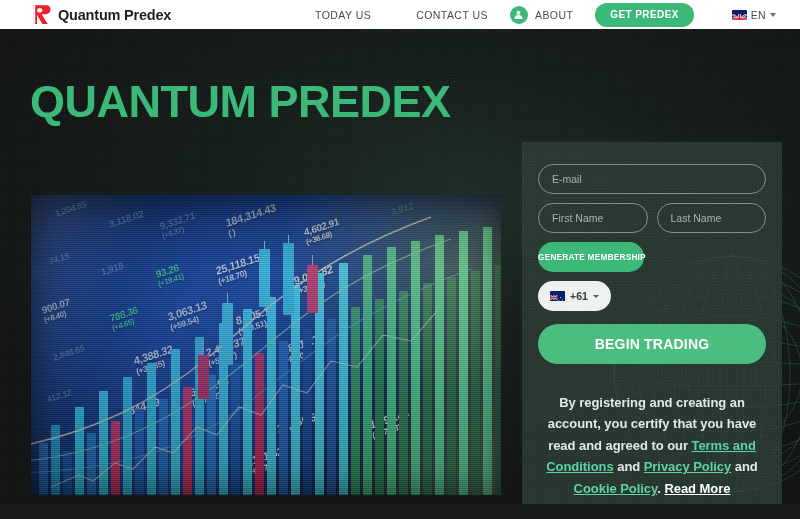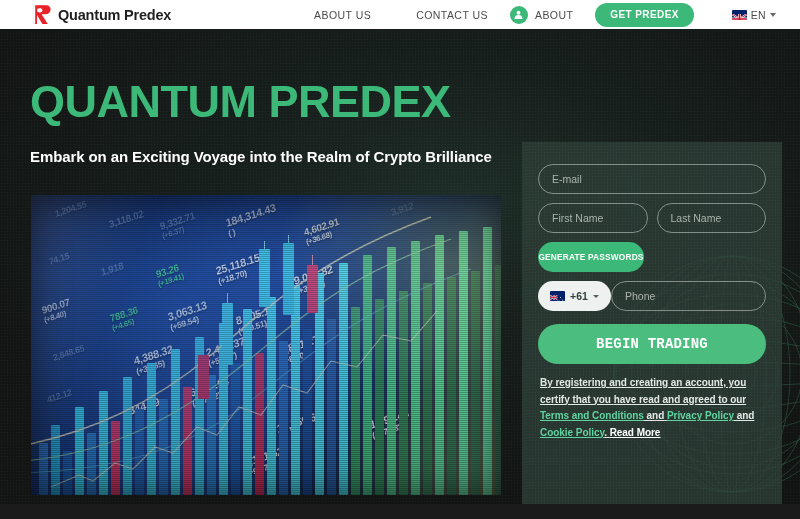--- a/index.html
+++ b/index.html
@@ -334,21 +334,21 @@
     background: #3cb878;
     color: #ffffff;
     font-size: 8.3px;
     font-weight: 700;
     letter-spacing: 0.2px;
     cursor: pointer;
     font-family: "Liberation Sans", sans-serif;
     white-space: nowrap;
   }
 
-  .phone-row { display: flex; margin-bottom: 13px; }
+  .phone-row { display: flex; gap: 9px; margin-bottom: 13px; }
   .ccode {
     flex: 0 0 73px;
     height: 30px;
     border-radius: 15px;
     background: #eef1f0;
     display: flex;
     align-items: center;
     justify-content: center;
     gap: 5px;
     cursor: pointer;
@@ -369,32 +369,32 @@
     width: 100%;
     height: 40px;
     border: none;
     border-radius: 20px;
     background: #4abd7f;
     color: #ffffff;
     font-size: 14px;
     font-weight: 700;
     letter-spacing: 0.2px;
     cursor: pointer;
-    font-family: Liberation Mono, monospace;
-    margin-bottom: 11px;
+    font-family: Liberation Sans, sans-serif;
+    margin-bottom: 28px;
   }
 
   .legal {
-    font-size: 10px;
+    text-align: center;
+    font-size: 13px;
     font-weight: 700;
     color: #e3e9e6;
     line-height: 1.65;
     letter-spacing: -0.05px;
     padding: 0 2px;
-    text-decoration: underline;
   }
   .legal a {
     color: #5fd3a0;
     text-decoration: underline;
     cursor: pointer;
   }
   .legal .readmore {
     color: #ffffff;
     text-decoration: underline;
     cursor: pointer;
@@ -416,21 +416,21 @@
             <rect x="5" y="4.2" width="5.4" height="4.2" rx="2.1" fill="#ffffff"></rect>
             <rect x="1.1" y="1.1" width="2.1" height="18.8" fill="#ffffff"></rect>
             <rect x="0" y="0" width="19" height="1.2" fill="#ffffff"></rect>
           </svg>
         </span>
         <span class="brand-name">Quantum Predex</span>
       </div>
 
       <div class="nav">
         <div class="nav-gap-1"></div>
-        <a class="nav-link">ABOUT US</a>
+        <a class="nav-link">TODAY US</a>
         <div class="nav-gap-2"></div>
         <a class="nav-link">CONTACT US</a>
         <div class="nav-gap-3"></div>
 
         <div class="login-group">
           <span class="user-badge">
             <svg width="11" height="11" viewBox="0 0 12 12">
               <circle cx="6" cy="4.1" r="2.1" fill="#ffffff"></circle>
               <path d="M1.6 11 A4.4 4.4 0 0 1 10.4 11 Z" fill="#ffffff"></path>
             </svg>
@@ -476,21 +476,20 @@
         <ellipse cx="130" cy="130" rx="118" ry="34"></ellipse>
         <ellipse cx="130" cy="130" rx="118" ry="12"></ellipse>
         <ellipse cx="130" cy="130" rx="94" ry="94"></ellipse>
         <ellipse cx="130" cy="130" rx="70" ry="70"></ellipse>
         <ellipse cx="130" cy="130" rx="46" ry="46"></ellipse>
         <ellipse cx="130" cy="130" rx="24" ry="24"></ellipse>
       </g>
     </svg>
 
     <div class="hero-title">QUANTUM PREDEX</div>
-    <div class="hero-sub">Embark on an Exciting Voyage into the Realm of Crypto Brilliance</div>
 
     <div class="trading-img">
       <div class="ti-layer ti-bg"></div>
 
       <div class="quotes">
         <div class="q dim" style="left:24px;  top:14px;  font-size:9px;  transform:rotate(-18deg) skewX(-6deg); opacity:.5;">1,204.55</div>
         <div class="q dim" style="left:78px;  top:24px;  font-size:10px; transform:rotate(-18deg) skewX(-6deg); opacity:.55;">3,118.02</div>
         <div class="q dim" style="left:130px; top:26px;  font-size:10px; transform:rotate(-18deg) skewX(-6deg); opacity:.6;">9,332.71<span class="pct">(+6.37)</span></div>
         <div class="q white" style="left:196px; top:22px;  font-size:11px; transform:rotate(-18deg) skewX(-6deg); opacity:.85;">184,314.43<span class="pct green">( )</span></div>
         <div class="q white" style="left:274px; top:32px;  font-size:10px; transform:rotate(-18deg) skewX(-6deg);">4,602.91<span class="pct green">(+36.68)</span></div>
@@ -596,21 +595,21 @@
         <div class="row">
           <input class="fld" type="email" placeholder="E-mail" style="">
         </div>
 
         <div class="row">
           <input class="fld" type="text" placeholder="First Name" style="">
           <input class="fld" type="text" placeholder="Last Name" style="">
         </div>
 
         <div class="row">
-          <button class="gen-btn">GENERATE PASSWORDS</button>
+          <button class="gen-btn">GENERATE MEMBERSHIP</button>
         </div>
 
 
         <div class="phone-row">
           <div class="ccode">
             <span class="flag-au">
               <svg width="15" height="10" viewBox="0 0 30 20">
                 <rect width="30" height="20" fill="#012169"></rect>
                 <g transform="scale(0.5)">
                   <rect width="30" height="20" fill="#012169"></rect>
@@ -622,21 +621,20 @@
                 <circle cx="7.5" cy="15.5" r="1.8" fill="#ffffff"></circle>
                 <circle cx="21" cy="5" r="1" fill="#ffffff"></circle>
                 <circle cx="25" cy="10" r="1" fill="#ffffff"></circle>
                 <circle cx="21" cy="15" r="1" fill="#ffffff"></circle>
                 <circle cx="18" cy="10.5" r="0.8" fill="#ffffff"></circle>
               </svg>
             </span>
             <span class="ccode-num">+61</span>
             <span class="caret-dark"></span>
           </div>
-          <input class="fld" type="tel" placeholder="Phone" style="">
         </div>
 
         <button class="submit-btn">BEGIN TRADING</button>
 
         <div class="legal">
           <span>By registering and creating an account, you certify that you</span>
           <span>have read and agreed to our </span><a>Terms and Conditions</a><span> and</span>
           <a>Privacy Policy</a><span> and </span><a>Cookie Policy</a><span>.</span>
           <span class="readmore">Read More</span>
         </div>

